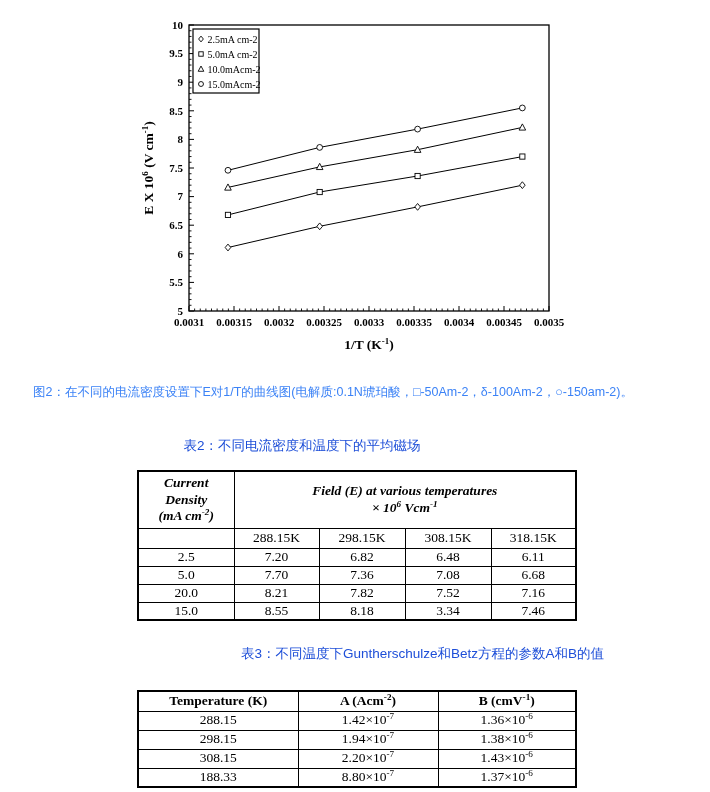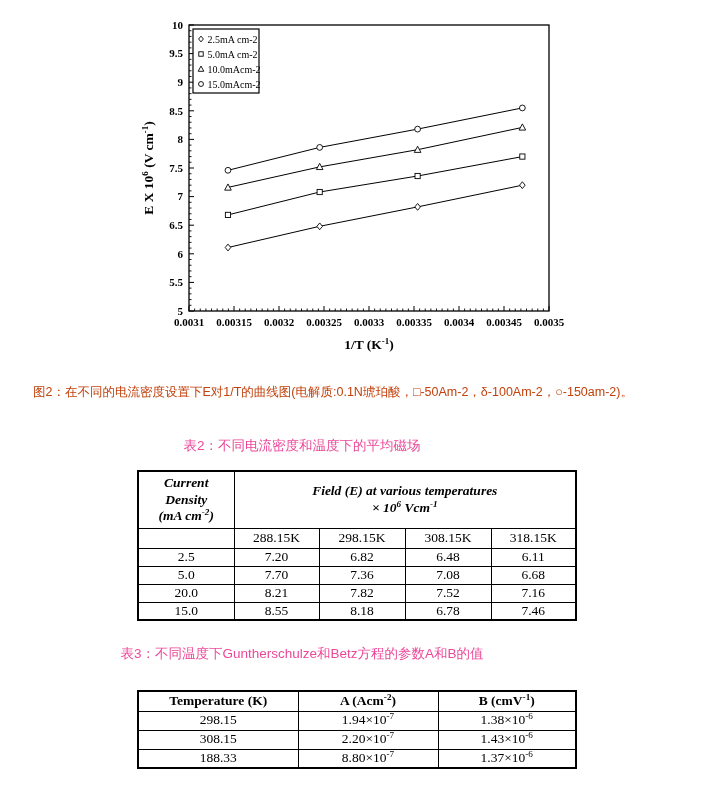--- a/index.html
+++ b/index.html
@@ -6,29 +6,29 @@
   body{
     width:710px;height:792px;background:#ffffff;position:relative;
     font-family:"Liberation Serif","DejaVu Serif",serif;color:#000;
     overflow:hidden;
   }
   #chart{position:absolute;left:140px;top:10px;}
   svg text{font-family:"Liberation Serif","DejaVu Serif",serif;fill:#000;}
   .fig-caption{
     position:absolute;left:33px;top:384px;width:660px;
     font-family:"Liberation Sans","DejaVu Sans",sans-serif;
-    font-size:12.5px;line-height:1.35;color:#c2410c;
+    font-size:12.5px;line-height:1.35;color:#3b82f6;
   }
   .tbl-title{
     position:absolute;left:0;width:604px;text-align:center;
     font-family:"Liberation Sans","DejaVu Sans",sans-serif;
-    font-size:13.5px;color:#ec4899;
+    font-size:13.5px;color:#1d4ed8;
   }
   #table2-title{top:437px;}
-  #table3-title{top:645px;}
+  #table3-title{top:645px;text-align:right;}
   table.doc{
     position:absolute;left:137px;border-collapse:collapse;table-layout:fixed;
     background:#fff;border:2px solid #000;
   }
   table.doc td{
     border:1px solid #000;text-align:center;vertical-align:middle;
     padding:0 2px;font-size:13.5px;line-height:1.22;
   }
   #table2{top:470px;width:438px;}
   #table3{top:683px;width:438px;margin-top:7px;}
@@ -279,41 +279,46 @@
     <td>20.0</td>
     <td>8.21</td>
     <td>7.82</td>
     <td>7.52</td>
     <td>7.16</td>
   </tr>
   <tr class="drow">
     <td>15.0</td>
     <td>8.55</td>
     <td>8.18</td>
-    <td>6.78</td>
+    <td>3.34</td>
     <td>7.46</td>
   </tr>
 </tbody>
   </table>
 
 <div class="tbl-title" id="table3-title">表3：不同温度下Guntherschulze和Betz方程的参数A和B的值</div>
 
 <table class="doc" id="table3">
   <colgroup>
     <col style="width:160px">
       <col style="width:140px">
       <col style="width:138px">
   </colgroup>
   <tbody>
       <tr class="hrow">
     <td class="b">Temperature (K)</td>
     <td class="b">A (Acm<sup>-2</sup>)</td>
     <td class="b">B (cmV<sup>-1</sup>)</td>
   </tr>
   <tr class="drow">
+    <td>288.15</td>
+    <td>1.42×10<sup>-7</sup></td>
+    <td>1.36×10<sup>-6</sup></td>
+  </tr>
+  <tr class="drow">
     <td>298.15</td>
     <td>1.94×10<sup>-7</sup></td>
     <td>1.38×10<sup>-6</sup></td>
   </tr>
   <tr class="drow">
     <td>308.15</td>
     <td>2.20×10<sup>-7</sup></td>
     <td>1.43×10<sup>-6</sup></td>
   </tr>
   <tr class="drow">

